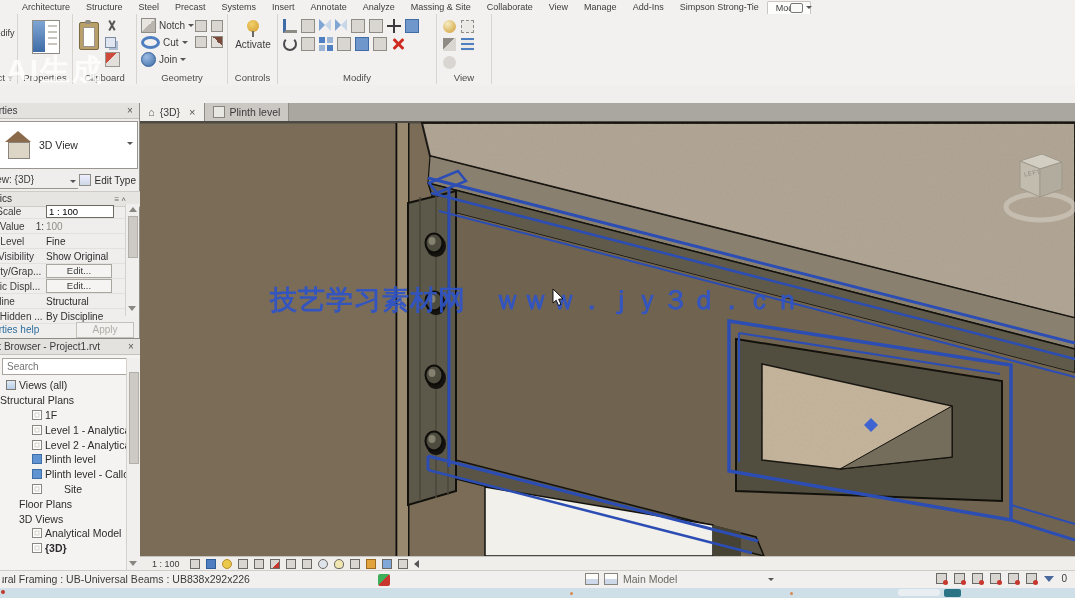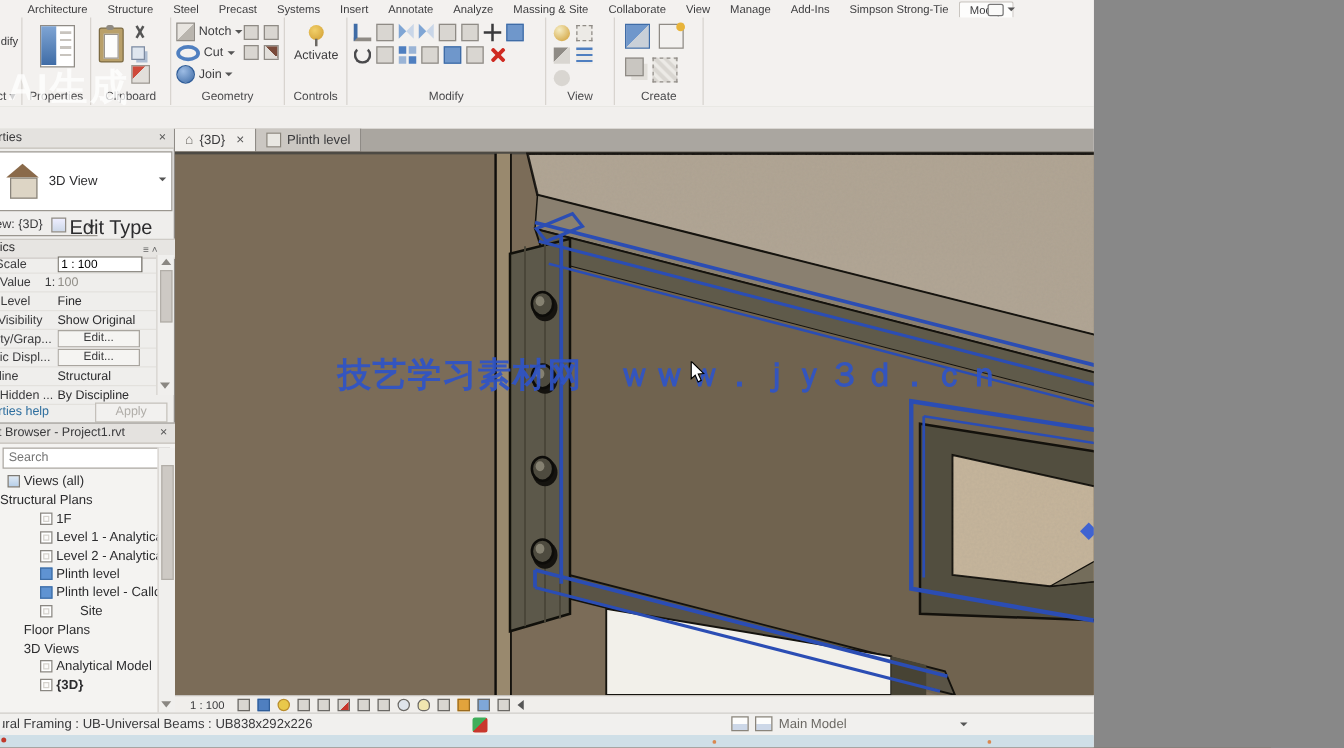--- a/index.html
+++ b/index.html
@@ -1,16 +1,16 @@
 <!DOCTYPE html>
 <html><head>
 <meta charset="utf-8">
 <style>
   html,body{margin:0;padding:0;background:#888;}
-  #app{position:relative;width:875px;height:598px;overflow:hidden;background:#f3f1ef;
+  #app{position:relative;width:1075px;height:598px;overflow:hidden;background:#f3f1ef;
        font-family:"Liberation Sans","DejaVu Sans",sans-serif;color:#3a3a3c;}
   
   .ribbon{position:absolute;left:0;top:0;width:1075px;height:85px;background:#f3f1ef;border-bottom:1px solid #c9c5c0;}
   .rtabs{position:absolute;left:14px;top:0;height:14px;display:flex;align-items:center;gap:0;}
   .rtab{padding:1px 8px;font-size:9px;color:#3c3c3e;white-space:nowrap;cursor:pointer;}
   .rtab.active{background:#fdfdfc;border:1px solid #c9c5c0;border-bottom:none;border-radius:2px 2px 0 0;}
   .rtab-toggle{position:absolute;left:790px;top:2px;width:26px;height:11px;display:flex;align-items:center;gap:3px;}
   .rtab-toggle .sq{width:11px;height:8px;border:1px solid #777;border-radius:2px;background:#fafaf9;}
   .rbody{position:absolute;left:0;top:14px;height:70px;display:flex;}
   .rpanel{position:relative;height:70px;border-right:1px solid #d8d4cf;box-sizing:border-box;}
@@ -113,21 +113,21 @@
   .type-box{position:absolute;left:-2px;top:18px;width:138px;height:46px;background:#fff;border:1px solid #9a968f;display:flex;align-items:center;}
   .house-icon{width:30px;height:28px;margin-left:4px;position:relative;}
   .house-icon .roof{position:absolute;left:2px;top:0;width:0;height:0;border-left:13px solid transparent;border-right:13px solid transparent;border-bottom:11px solid #8a6a4a;}
   .house-icon .bodyy{position:absolute;left:5px;top:11px;width:20px;height:15px;background:#ddd5c5;border:1px solid #8a857c;}
   .type-name{font-size:10.5px;margin-left:6px;color:#2c2c2e;}
   .type-caret{position:absolute;right:4px;top:20px;}
   .combo-row{position:absolute;left:0;top:69px;width:140px;height:18px;font-size:10px;}
   .combo-row .combo{position:absolute;left:0;top:2px;width:78px;border-bottom:1px solid #9a968f;height:14px;overflow:hidden;white-space:nowrap;cursor:pointer;}
   .combo-row .combo span{display:inline-block;margin-left:-28px;}
   .combo-row .ccaret{position:absolute;left:70px;top:8px;}
-  .edit-type{position:absolute;right:18px;top:2px;display:flex;gap:3px;font-size:16px;color:#2c2c2e;cursor:pointer;}
+  .edit-type{position:absolute;right:4px;top:2px;display:flex;align-items:center;gap:3px;font-size:10px;color:#2c2c2e;cursor:pointer;}
   .et-ic{width:10px;height:10px;border:1px solid #8f8b85;background:linear-gradient(#eef,#cdd8e8);}
   .sect-header{position:relative;height:14px;background:#e7e5e2;border-top:1px solid #cfccc7;border-bottom:1px solid #cfccc7;font-size:10px;line-height:14px;color:#2c2c2e;}
   .sect-header .clipL>span{margin-left:-28px;}
   .sect-ctl{position:absolute;right:14px;top:1px;font-size:8px;color:#666;}
   .prow{display:flex;height:14px;font-size:10px;align-items:center;border-bottom:1px solid #e3e1dd;}
   .prow .lab{width:46px;flex:0 0 46px;overflow:hidden;white-space:nowrap;color:#3a3a3c;}
   .prow .lab span{display:inline-block;margin-left:-28px;white-space:pre;}
   .prow .val{flex:1;color:#2c2c2e;overflow:hidden;white-space:nowrap;}
   .prow .val.muted{color:#908d87;}
   .scale-input{width:62px;height:11px;border:1px solid #6e6a62;background:#fff;font-size:9.5px;padding:0 2px;font-family:inherit;}
@@ -307,30 +307,20 @@
       <div class="rpanel p-view">
         <div class="view-grid">
 
         <span class="g-ic g-ball"></span>
             <span class="g-ic g-box"></span>
             <span class="g-ic g-brush"></span>
             <span class="g-ic g-lines"></span>
             <span class="g-ic g-cloud"></span>
           </div>
         <div class="plabel">View</div>
-      </div>
-      <div class="rpanel p-create">
-        <div class="create-grid">
-
-        <span class="cr-ic g-cube"></span>
-            <span class="cr-ic g-star"></span>
-            <span class="cr-ic g-stack"></span>
-            <span class="cr-ic g-net"></span>
-          </div>
-        <div class="plabel">Create</div>
       </div>
     </div>
   </div>
 
   <div class="options-bar"></div>
 
   <div class="left-col">
 
     <div>
       <div class="pal-header">

